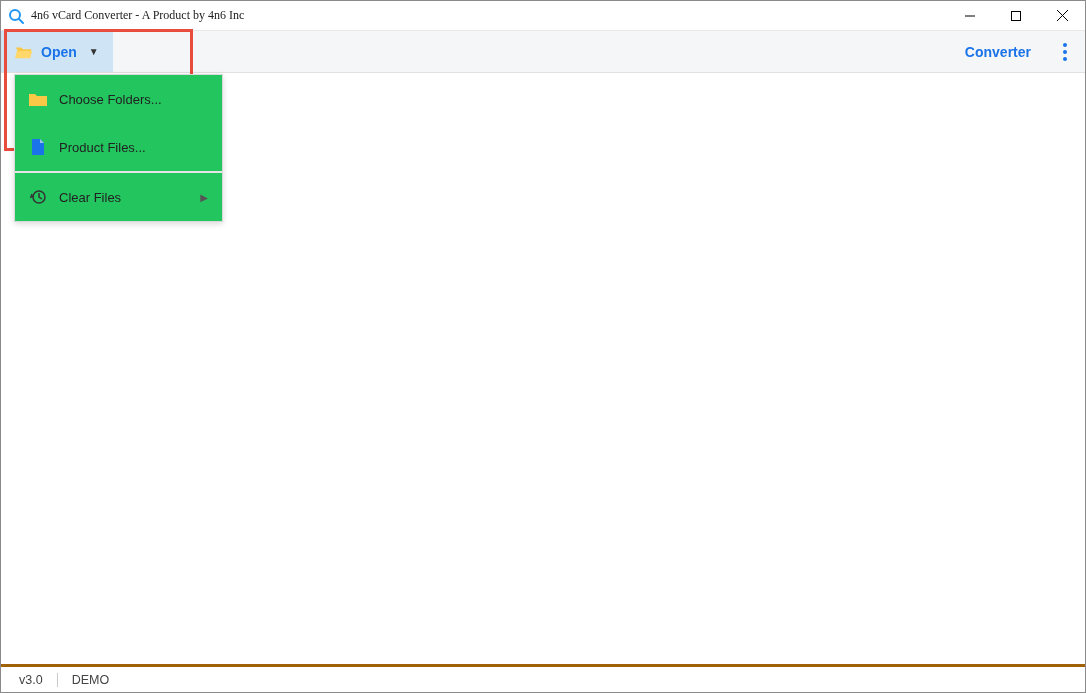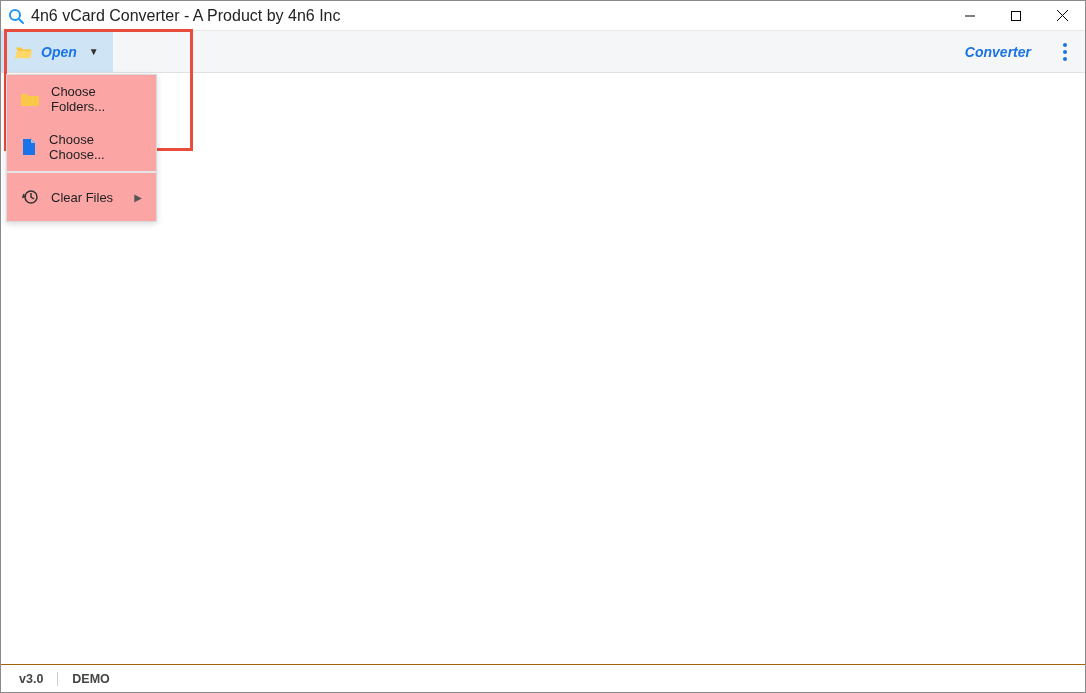--- a/index.html
+++ b/index.html
@@ -2,50 +2,50 @@
 <html><head>
 <meta charset="utf-8">
 <style>
   * { box-sizing: border-box; margin: 0; padding: 0; font-family: "Segoe UI", Arial, sans-serif; }
   html, body { width: 1086px; height: 693px; overflow: hidden; background: #fff; }
   .window { width: 1086px; height: 693px; border: 1px solid #8a8a8a; display: flex; flex-direction: column; position: relative; background: #fff; }
 
   
   .titlebar { height: 30px; background: #fff; display: flex; align-items: center; padding-left: 6px; border-bottom: 1px solid #e8e8e8; }
   .titlebar .app-icon { width: 18px; height: 18px; margin-right: 6px; display: flex; align-items: center; justify-content: center; }
-  .titlebar .title-text { font-size: 16px; color: #222; }
+  .titlebar .title-text { font-size: 12px; color: #222; font-family: Liberation Serif, serif; }
   .win-controls { margin-left: auto; display: flex; height: 100%; }
   .win-btn { width: 46px; height: 100%; display: flex; align-items: center; justify-content: center; font-size: 12px; color: #000; cursor: default; }
   .win-btn svg { display: block; }
 
   
-  .toolbar { height: 42px; background: #f5f6f7; border-bottom: 1px solid #e1e1e1; display: flex; align-items: stretch; font-style: italic; }
+  .toolbar { height: 42px; background: #f5f6f7; border-bottom: 1px solid #e1e1e1; display: flex; align-items: stretch; }
   .open-btn { height: 100%; padding: 0 14px 0 14px; display: flex; align-items: center; gap: 8px; background: #cfe5f6; font-size: 14px; font-weight: 600; color: #1a73e8; cursor: default; }
   .open-btn .caret { font-size: 10px; color: #333; margin-left: 4px; }
   .toolbar-spacer { flex: 1; }
   .link-btn { display: flex; align-items: center; padding: 0 14px; color: #1a73e8; font-size: 14px; font-weight: 600; cursor: default; }
   .kebab { display: flex; align-items: center; justify-content: center; width: 40px; color: #1a73e8; cursor: default; }
   .kebab-dots { display: flex; flex-direction: column; gap: 3px; }
   .kebab-dots span { width: 4px; height: 4px; background: #1a73e8; border-radius: 50%; }
 
   
   .highlight-box { position: absolute; border: 3px solid #e74c3c; pointer-events: none; }
 
   
-  .dropdown { position: absolute; left: 5px; top: 73px; width: 151px; background: #fca5a5; border: 1px solid #d9d9d9; box-shadow: 0 2px 6px rgba(0,0,0,0.15); z-index: 5; }
+  .dropdown { position: absolute; left: 13px; top: 73px; width: 209px; background: #22c55e; border: 1px solid #d9d9d9; box-shadow: 0 2px 6px rgba(0,0,0,0.15); z-index: 5; }
   .dropdown-item { height: 48px; padding: 0 14px; display: flex; align-items: center; gap: 12px; font-size: 13px; color: #222; cursor: default; }
   .dropdown-sep { height: 1px; background: #e5e5e5; margin: 0; }
   .dd-icon { width: 18px; height: 18px; display: flex; align-items: center; justify-content: center; }
   .dd-arrow { margin-left: auto; font-size: 10px; color: #555; }
 
   
   .content { flex: 1; background: #fff; }
 
   
-  .statusbar { height: 28px; border-top: 1px solid #a16207; display: flex; align-items: center; padding: 0 18px; gap: 14px; font-size: 12.5px; color: #444; background: #fff; font-weight: bold; }
+  .statusbar { height: 28px; border-top: 3px solid #a16207; display: flex; align-items: center; padding: 0 18px; gap: 14px; font-size: 12.5px; color: #444; background: #fff; }
   .status-sep { width: 1px; height: 14px; background: #ccc; }
 </style>
 </head>
 <body>
 
 <div class="window">
 
   <div class="titlebar">
     <span class="app-icon">
       <svg width="18" height="18" viewBox="0 0 18 18">
@@ -115,21 +115,21 @@
       </span>
       <span>Choose Folders...</span>
     </div>
     <div class="dropdown-item">
       <span class="dd-icon">
         <svg width="14" height="18" viewBox="0 0 14 18">
           <path d="M1 1 h8 l4 4 v12 H1 z" fill="#1a73e8"></path>
           <path d="M9 1 v4 h4 z" fill="#9ec3ef"></path>
         </svg>
       </span>
-      <span>Choose Choose...</span>
+      <span>Product Files...</span>
     </div>
     <div class="dropdown-sep"></div>
     <div class="dropdown-sep"></div>
     <div class="dropdown-item">
       <span class="dd-icon">
         <svg width="18" height="18" viewBox="0 0 18 18">
           <circle cx="10" cy="9" r="6" fill="none" stroke="#333" stroke-width="1.5"></circle>
           <polyline points="10,5 10,9 13,11" fill="none" stroke="#333" stroke-width="1.5"></polyline>
           <polyline points="3,6 2,9 5,8" fill="none" stroke="#333" stroke-width="1.5"></polyline>
         </svg>

